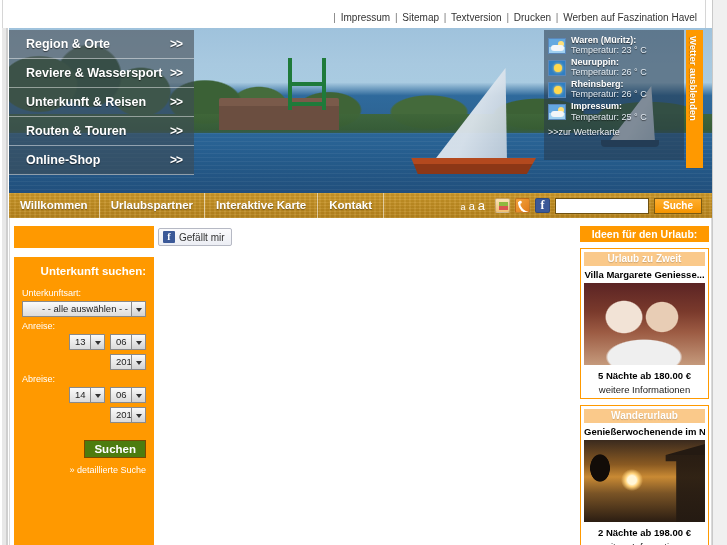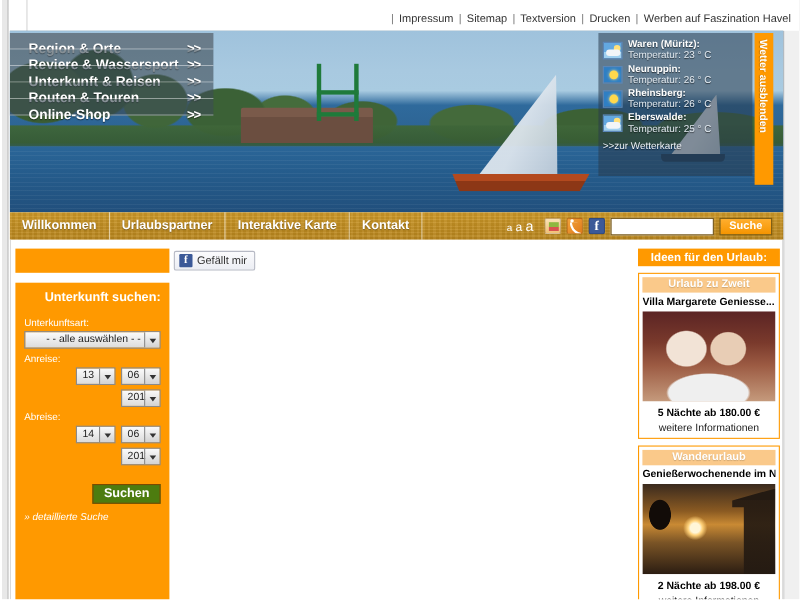--- a/index.html
+++ b/index.html
@@ -23,21 +23,21 @@
     background: linear-gradient(to right,#ffffff 0 2px,#e8e8e8 2px 6px,#cfcfcf 6px 8px);
   }
   .right-rail {
     position: absolute; left: 712px; top: 0; width: 15px; height: 545px;
     background: #f0f0f0;
     border-left: 1px solid #c9c9c9;
   }
 
   
   .topbar {
-    position: absolute; left: 24px; top: 0; width: 704px; height: 28px;
+    position: absolute; left: 2px; top: 0; width: 704px; height: 28px;
     background: #ffffff;
     border-left: 1px solid #d6d6d6;
     border-right: 1px solid #d6d6d6;
   }
   .toplinks {
     position: absolute; right: 8px; top: 12px;
     font-size: 10px; color: #333; white-space: nowrap;
   }
   .toplinks span.sep { color: #777; padding: 0 2px; }
   .toplinks a { color: #333; text-decoration: none; }
@@ -110,21 +110,21 @@
     position: absolute; left: 592px; top: 112px; width: 58px; height: 7px;
     background: #1d3f5f; border-radius: 0 0 4px 4px;
   }
 
   
   .mainmenu {
     position: absolute; left: 9px; top: 30px; width: 185px; height: 150px;
   }
   .menu-item {
     position: relative;
-    height: 15px;
+    height: 29px;
     background: rgba(62,76,86,.62);
     border-bottom: 1px solid rgba(255,255,255,.45);
     color: #ffffff;
     font-size: 12.5px;
     font-weight: bold;
     line-height: 29px;
     padding-left: 17px;
     cursor: pointer;
     text-shadow: 0 1px 1px rgba(0,0,0,.55);
     white-space: nowrap;
@@ -293,21 +293,21 @@
   .sel.sm .lbl { display:block; }
   .sp-btnrow { display: flex; justify-content: flex-end; margin-top: 17px; }
   .suchen-btn {
     padding: 2px 9px;
     background: #4d7c0f;
     border: 1px solid #7a4a00;
     color: #ffffff; font-size: 11.5px; font-weight: bold; cursor: pointer;
     font-family: "Liberation Sans", sans-serif;
   }
   .detail-link {
-    text-align: left; font-size: 9px; color: #ffffff; margin-top: 7px; cursor: pointer; font-style: italic;
+    text-align: right; font-size: 9px; color: #ffffff; margin-top: 7px; cursor: pointer;
   }
 
   
   .midcol {
     position: absolute; left: 148px; top: 8px; width: 412px;
   }
   .fb-like {
     display: inline-flex; align-items: center; gap: 4px;
     border: 1px solid #b6b9c4; background: linear-gradient(to bottom,#fbfbfd,#eceef4);
     padding: 2px 6px 2px 4px; border-radius: 2px; cursor: pointer;
@@ -332,21 +332,21 @@
     border: 1px solid #ff9900;
     background: #ffffff;
     padding: 3px;
   }
   .offer-cat {
     height: 14px; background: #fac98a; color: #ffffff;
     font-size: 10px; font-weight: bold; text-align: center; line-height: 14px;
     text-shadow: 0 1px 1px rgba(0,0,0,.18);
   }
   .offer-title {
-    font-size: 9.5px; font-weight: bold; color: #000; 
+    font-size: 9.5px; font-weight: bold; color: #000; text-align: center;
     margin: 3px 0 3px 0; white-space: nowrap; overflow: hidden;
   }
   .offer-img { width: 121px; height: 82px; overflow: hidden; position: relative; }
   .img-couple {
     position: absolute; inset: 0;
     background:
       radial-gradient(ellipse 34px 30px at 40px 34px, #f2e3d6 0 52%, rgba(242,227,214,0) 56%),
       radial-gradient(ellipse 30px 28px at 78px 34px, #e8cdb5 0 52%, rgba(232,205,181,0) 56%),
       radial-gradient(ellipse 60px 28px at 60px 74px, #efefef 0 60%, rgba(239,239,239,0) 64%),
       linear-gradient(to bottom,#5b2424 0%, #7a3a2c 35%, #9c5b43 60%, #c59a7c 100%);
@@ -455,21 +455,21 @@
     <div class="w-row">
       <div class="w-ico sunny"></div>
       <div class="w-txt">
         <div class="w-name">Rheinsberg:</div>
         <div class="w-temp">Temperatur: 26 ° C</div>
       </div>
     </div>
     <div class="w-row">
       <div class="w-ico cloudy"></div>
       <div class="w-txt">
-        <div class="w-name">Eberswalde:</div>
+        <div class="w-name">Impressum:</div>
         <div class="w-temp">Temperatur: 25 ° C</div>
       </div>
     </div>
     <div class="w-link">&gt;&gt;zur Wetterkarte</div>
   </div>
 
   <div class="weather-tab">
     <span>Wetter ausblenden</span>
   </div>
 

